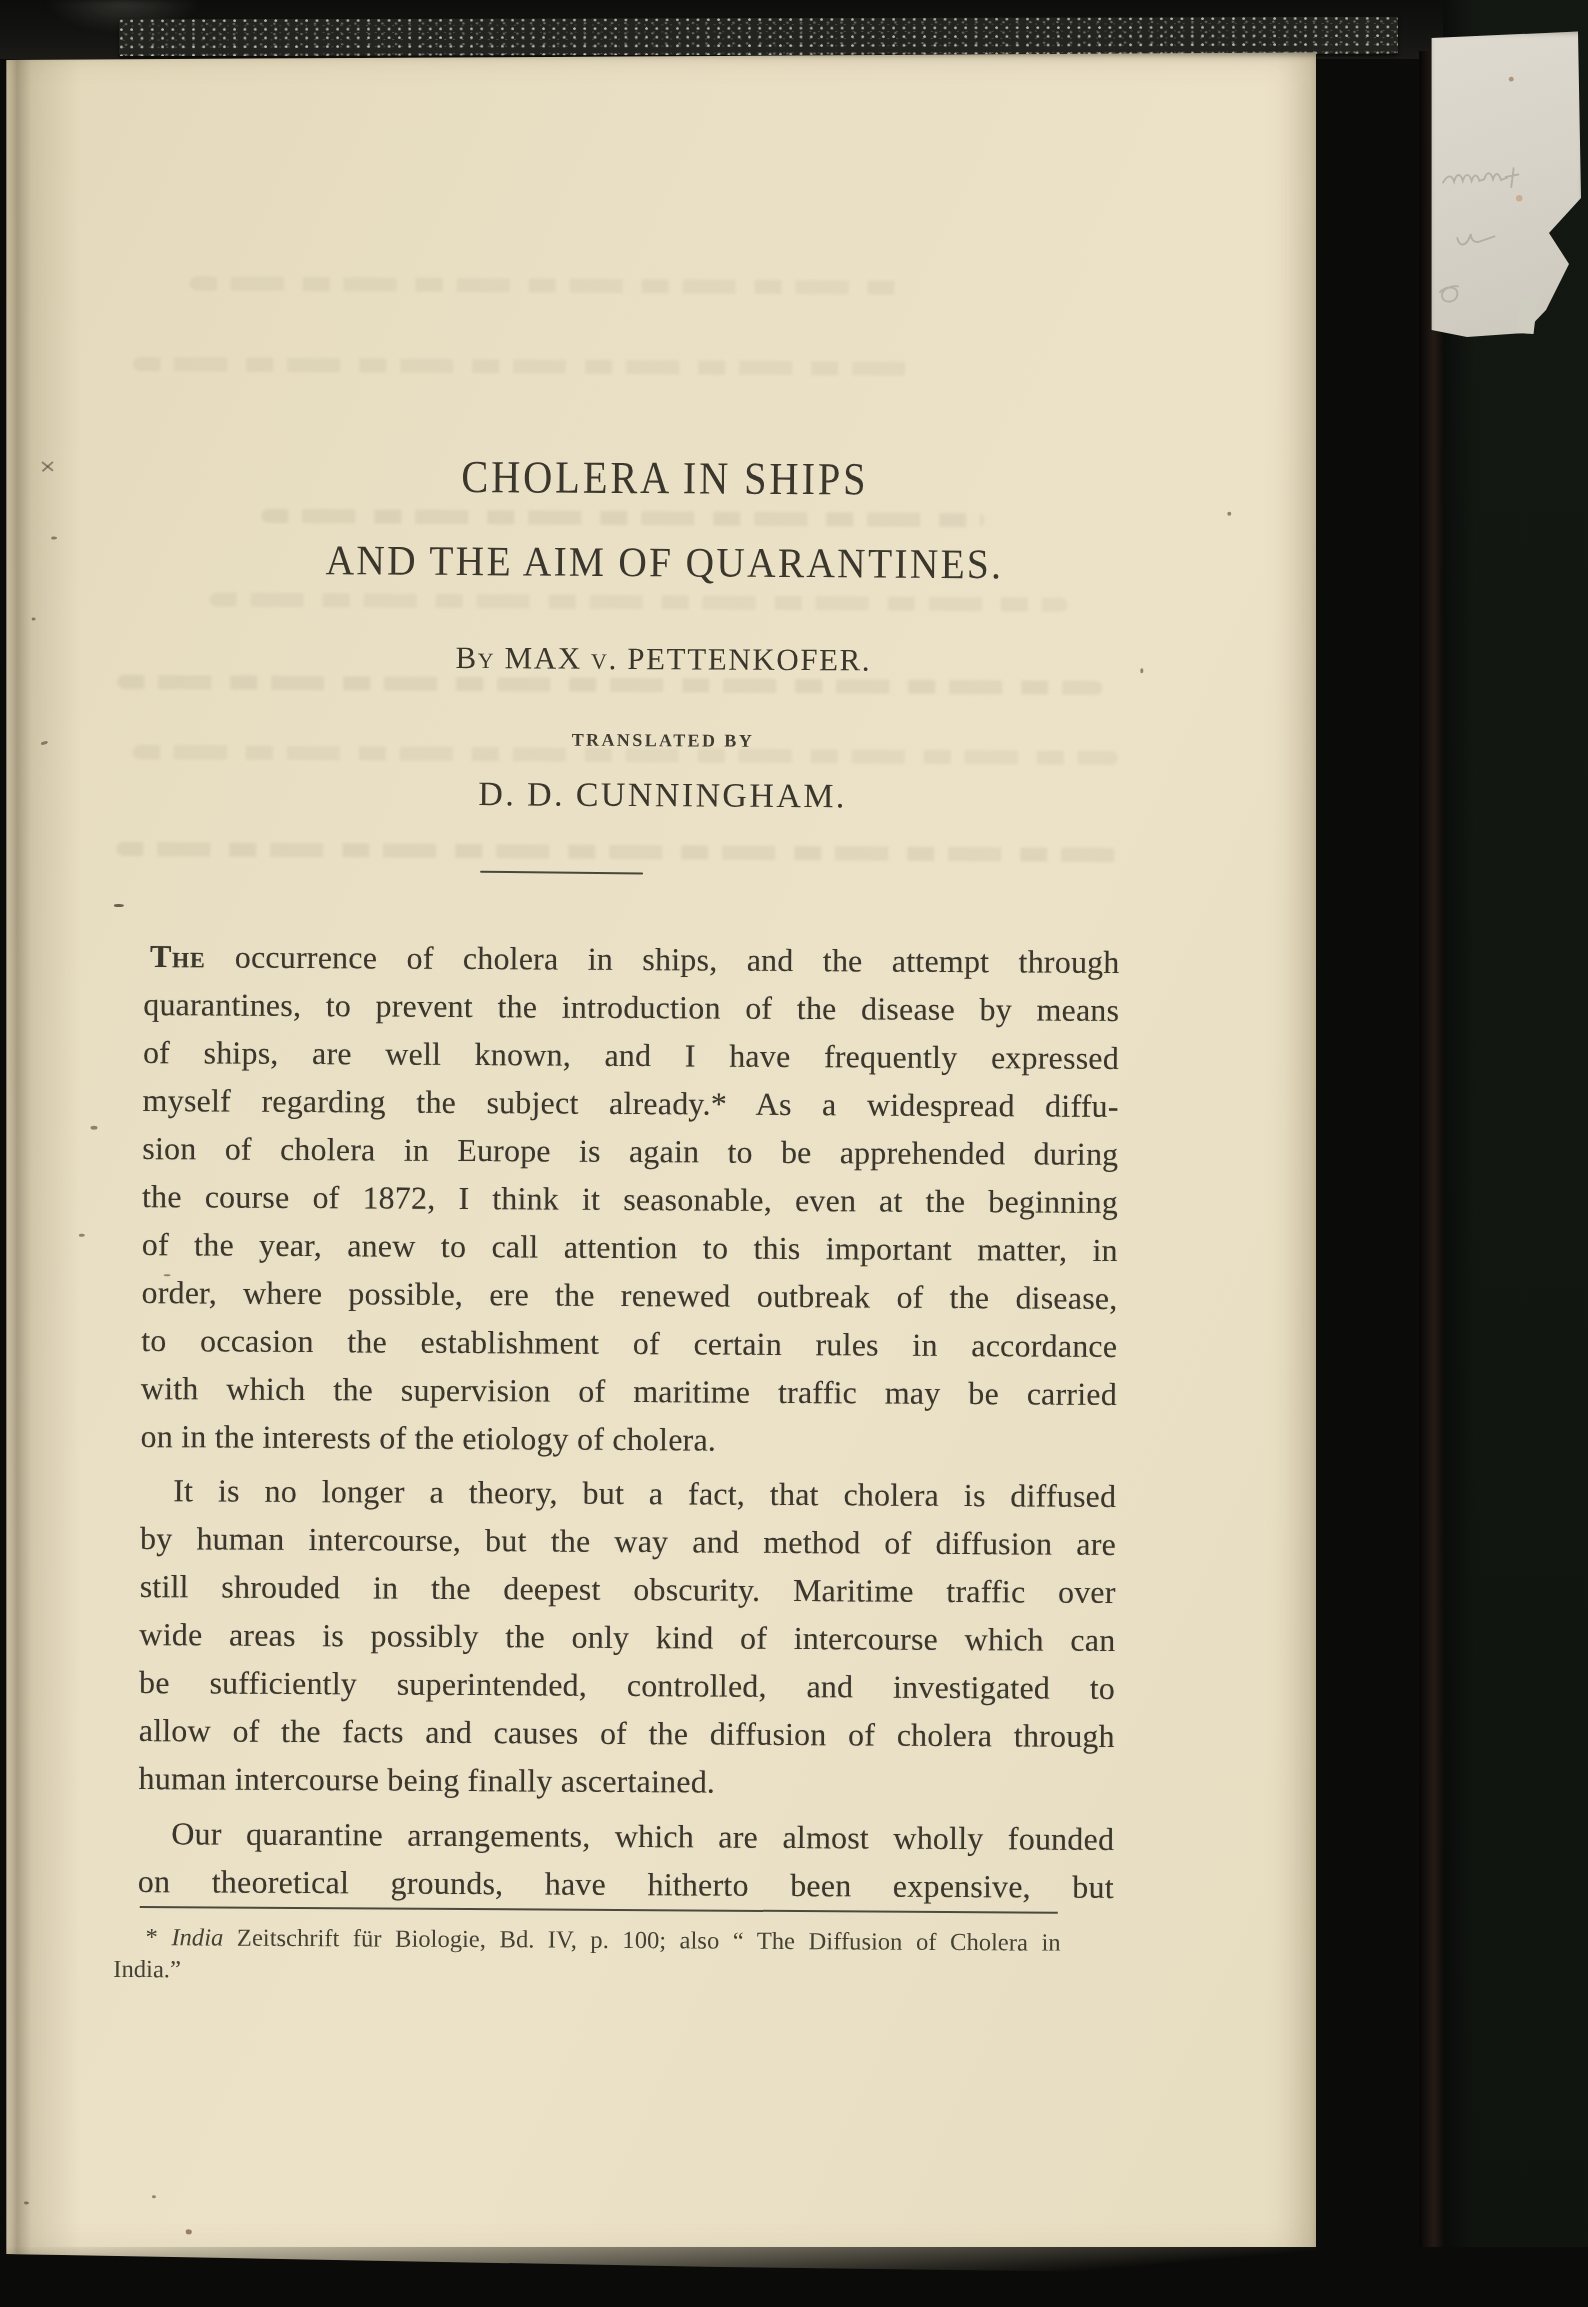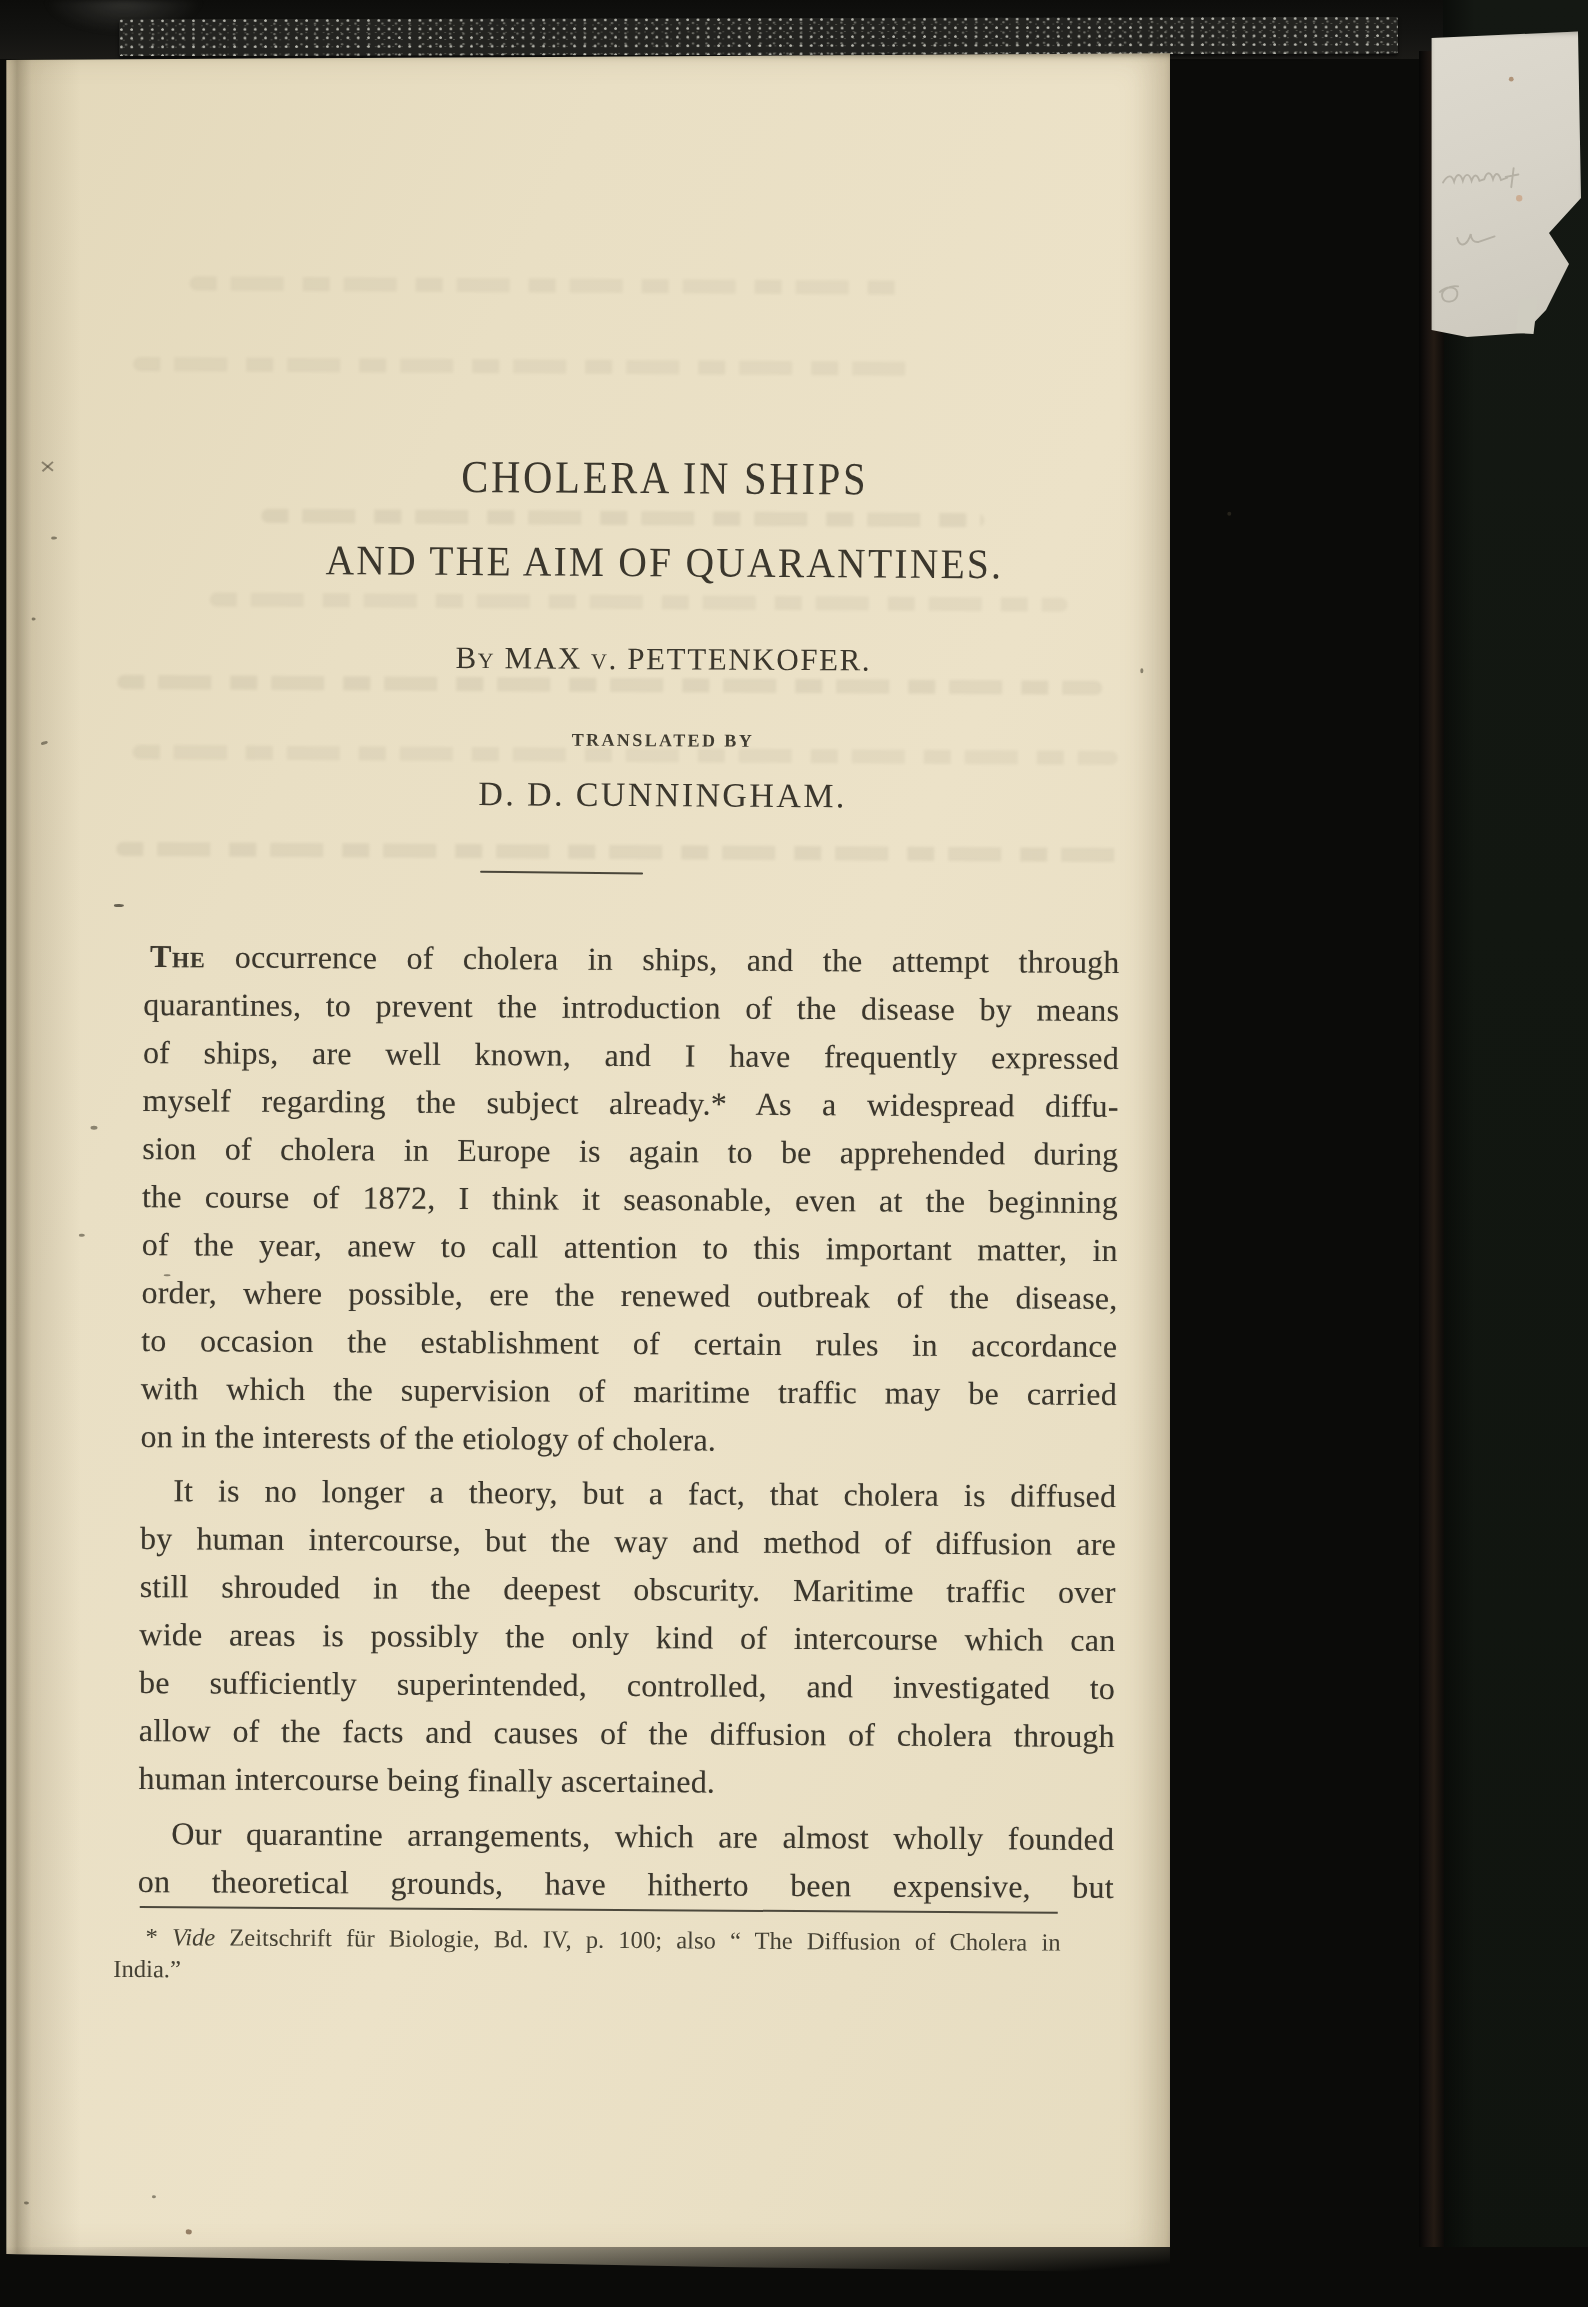--- a/index.html
+++ b/index.html
@@ -42,21 +42,21 @@
     position:absolute;left:1419px;top:51px;width:25.4px;height:2256px;
     background:linear-gradient(90deg,#060605 0%,#191310 35%,#241b14 60%,#0d0b09 100%);
   }
   .cover-bottom{
     position:absolute;left:0;top:2247px;width:1589px;height:60px;
     background:linear-gradient(175deg,rgba(0,0,0,0) 0%,#0b0b09 60%);
   }
 
   
   .page{
-    position:absolute;left:6.4px;top:52px;width:1164px;height:2229px;
+    position:absolute;left:6.4px;top:52px;width:1310px;height:2229px;
     background:
       linear-gradient(115deg,#e3d8ba 0%,#e9dfc4 28%,#ece2c8 58%,#e6dcc0 100%);
     clip-path:polygon(0px 8px,1406px 0px,1416px 3.2px,1416px 2224px,715px 2215px,0px 2202px);
     box-shadow:
       inset 0 5.6px 7.1px -3.2px rgba(60,55,40,.55),
       inset -17.5px 0 32px rgba(105,88,56,.22),
       inset 0 -22px 36px rgba(118,98,60,.20);
   }
   .gutter-shadow{
     position:absolute;left:0;top:0;width:87px;height:100%;
@@ -217,21 +217,21 @@
         <div class="line end">human intercourse being finally ascertained.</div>
       </div>
       <div class="para indent">
         <div class="line j">Our quarantine arrangements, which are almost wholly founded</div>
         <div class="line j">on theoretical grounds, have hitherto been expensive, but</div>
       </div>
     </div>
 
     <div class="footnote-rule"></div>
     <div class="footnote">
-      <div class="fline1"><span>*</span> <span class="fn-vide">Vide</span> <span>Zeitschrift für Biologie, Bd. IV, p. 100; also “ The Diffusion of Cholera in</span></div>
+      <div class="fline1"><span>*</span> <span class="fn-vide">India</span> <span>Zeitschrift für Biologie, Bd. IV, p. 100; also “ The Diffusion of Cholera in</span></div>
       <div>India.”</div>
     </div>
 
     <div class="mark-x" style="left:35px;top:408px;"></div>
     <div class="speck" style="left:46px;top:485px;width:6.4px;height:3.2px;"></div>
     <div class="speck" style="left:27px;top:566px;width:4px;height:3.2px;"></div>
     <div class="speck" style="left:37px;top:690px;width:7.1px;height:3.2px;transform:rotate(-18deg);"></div>
     <div class="speck" style="left:111px;top:852px;width:9.5px;height:3.2px;background:rgba(50,45,34,.7);"></div>
     <div class="speck" style="left:89px;top:1074px;width:7.1px;height:4px;"></div>
     <div class="speck" style="left:78px;top:1182px;width:5.6px;height:3.2px;"></div>

